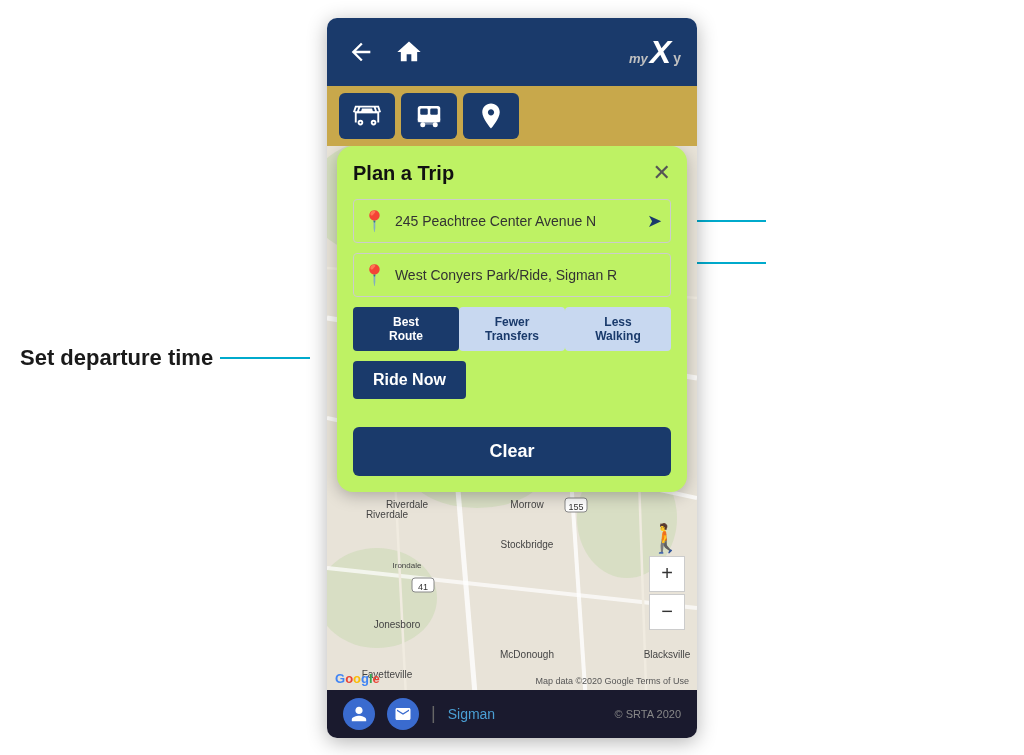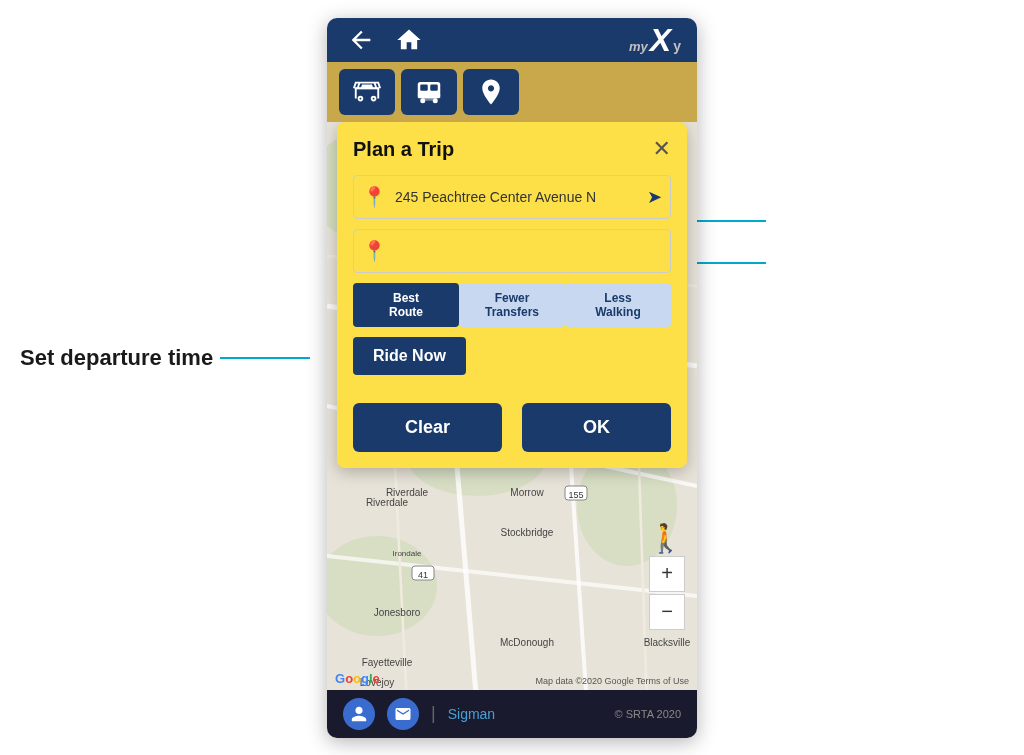--- a/index.html
+++ b/index.html
@@ -50,21 +50,21 @@
       border-radius: 10px;
       overflow: hidden;
       box-shadow: 0 4px 20px rgba(0,0,0,0.3);
       display: flex;
       flex-direction: column;
     }
 
     
     .top-bar {
       background: #1a3a6b;
-      height: 44px;
+      height: 68px;
       display: flex;
       align-items: center;
       justify-content: space-between;
       padding: 0 16px;
       flex-shrink: 0;
     }
 
     .top-bar-left {
       display: flex;
       gap: 12px;
@@ -132,22 +132,22 @@
       width: 100%;
       height: 100%;
     }
 
     
     .dialog {
       position: absolute;
       top: 0;
       left: 10px;
       right: 10px;
-      background: #fde047;
-      border-radius: 8px;
+      background: #bef264;
+      border-radius: 16px;
       padding: 16px;
       box-shadow: 0 4px 16px rgba(0,0,0,0.25);
       z-index: 10;
     }
 
     .dialog-header {
       display: flex;
       justify-content: space-between;
       align-items: center;
       margin-bottom: 14px;
@@ -488,35 +488,35 @@
         </div>
 
         <div class="address-row">
           <span class="location-icon">📍</span>
           <input class="address-input" type="text" value="245 Peachtree Center Avenue N" style="">
           <span class="gps-icon">➤</span>
         </div>
 
         <div class="address-row">
           <span class="location-icon">📍</span>
+          <input class="address-input" type="text" value="West Conyers Park/Ride, Sigman R" style="">
         </div>
 
         <div class="route-options">
           <button class="route-btn active">Best<br>Route</button>
           <button class="route-btn inactive">Fewer<br>Transfers</button>
           <button class="route-btn inactive">Less<br>Walking</button>
         </div>
 
         <div style="margin-bottom:14px;">
           <button class="leave-now-btn">Ride Now</button>
         </div>
 
         <div class="action-row">
           <button class="action-btn">Clear</button>
-          <button class="action-btn">OK</button>
         </div>
       </div>
 
       <div class="person-icon">🚶</div>
 
       <div class="map-controls">
         <button class="map-ctrl-btn">+</button>
         <button class="map-ctrl-btn">−</button>
       </div>
 

